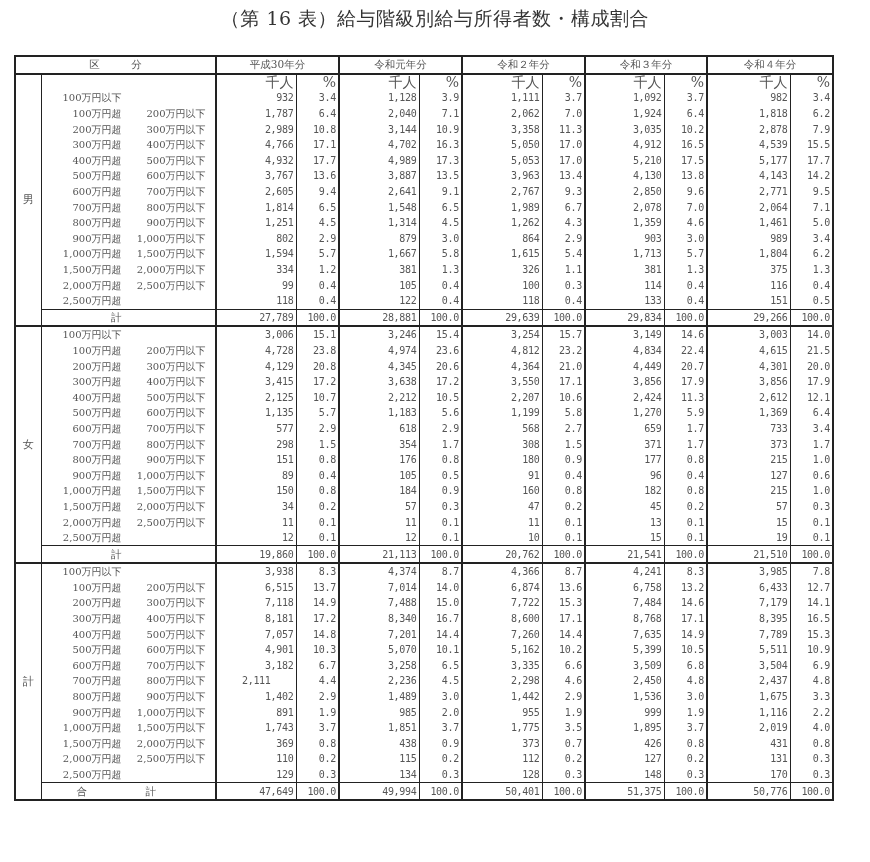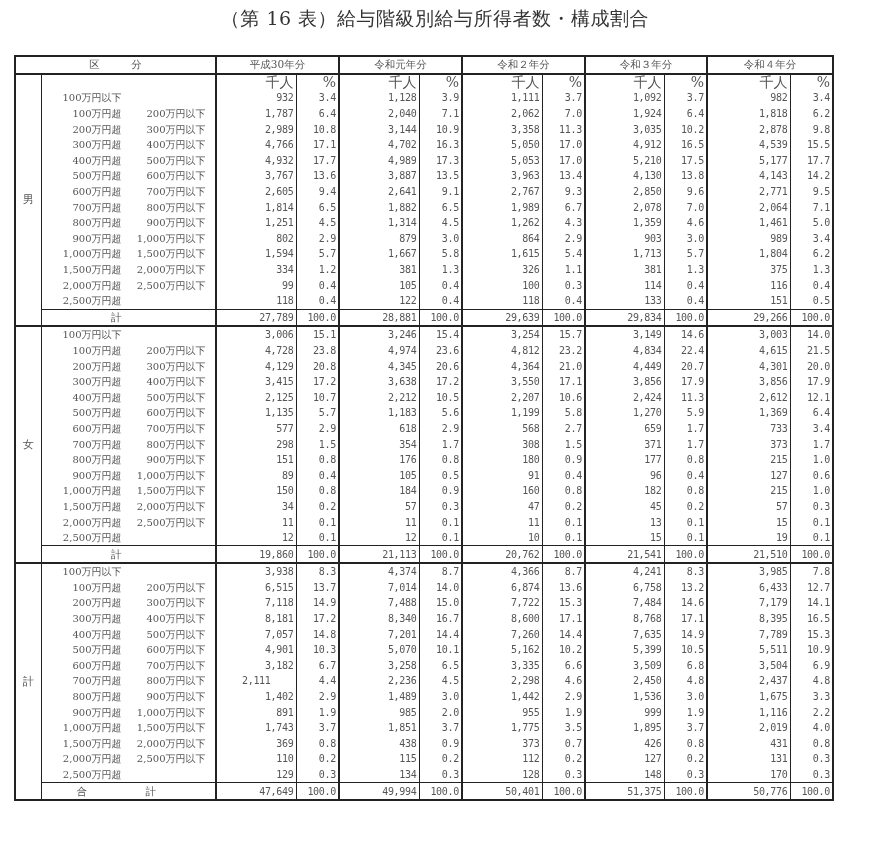--- a/index.html
+++ b/index.html
@@ -98,21 +98,21 @@
         <td class="lbl br"><span class="a">200万円超</span><span class="b">300万円以下</span></td>
         <td class="num" style="border-right: 1px solid rgb(34, 34, 34);">2,989</td>
         <td class="num br">10.8</td>
         <td class="num" style="border-right: 1px solid rgb(34, 34, 34);">3,144</td>
         <td class="num br">10.9</td>
         <td class="num" style="border-right: 1px solid rgb(34, 34, 34);">3,358</td>
         <td class="num br">11.3</td>
         <td class="num" style="border-right: 1px solid rgb(34, 34, 34);">3,035</td>
         <td class="num br">10.2</td>
         <td class="num" style="border-right: 1px solid rgb(34, 34, 34);">2,878</td>
-        <td class="num br">9.8</td>
+        <td class="num br">7.9</td>
       </tr>
       <tr>
         <td class="lbl br"><span class="a">300万円超</span><span class="b">400万円以下</span></td>
         <td class="num" style="border-right: 1px solid rgb(34, 34, 34);">4,766</td>
         <td class="num br">17.1</td>
         <td class="num" style="border-right: 1px solid rgb(34, 34, 34);">4,702</td>
         <td class="num br">16.3</td>
         <td class="num" style="border-right: 1px solid rgb(34, 34, 34);">5,050</td>
         <td class="num br">17.0</td>
         <td class="num" style="border-right: 1px solid rgb(34, 34, 34);">4,912</td>
@@ -156,21 +156,21 @@
         <td class="num br">9.3</td>
         <td class="num" style="border-right: 1px solid rgb(34, 34, 34);">2,850</td>
         <td class="num br">9.6</td>
         <td class="num" style="border-right: 1px solid rgb(34, 34, 34);">2,771</td>
         <td class="num br">9.5</td>
       </tr>
       <tr>
         <td class="lbl br"><span class="a">700万円超</span><span class="b">800万円以下</span></td>
         <td class="num" style="border-right: 1px solid rgb(34, 34, 34);">1,814</td>
         <td class="num br">6.5</td>
-        <td class="num" style="border-right: 1px solid rgb(34, 34, 34);">1,882</td>
+        <td class="num" style="border-right: 1px solid rgb(34, 34, 34);">1,548</td>
         <td class="num br">6.5</td>
         <td class="num" style="border-right: 1px solid rgb(34, 34, 34);">1,989</td>
         <td class="num br">6.7</td>
         <td class="num" style="border-right: 1px solid rgb(34, 34, 34);">2,078</td>
         <td class="num br">7.0</td>
         <td class="num" style="border-right: 1px solid rgb(34, 34, 34);">2,064</td>
         <td class="num br">7.1</td>
       </tr>
       <tr>
         <td class="lbl br"><span class="a">800万円超</span><span class="b">900万円以下</span></td>

